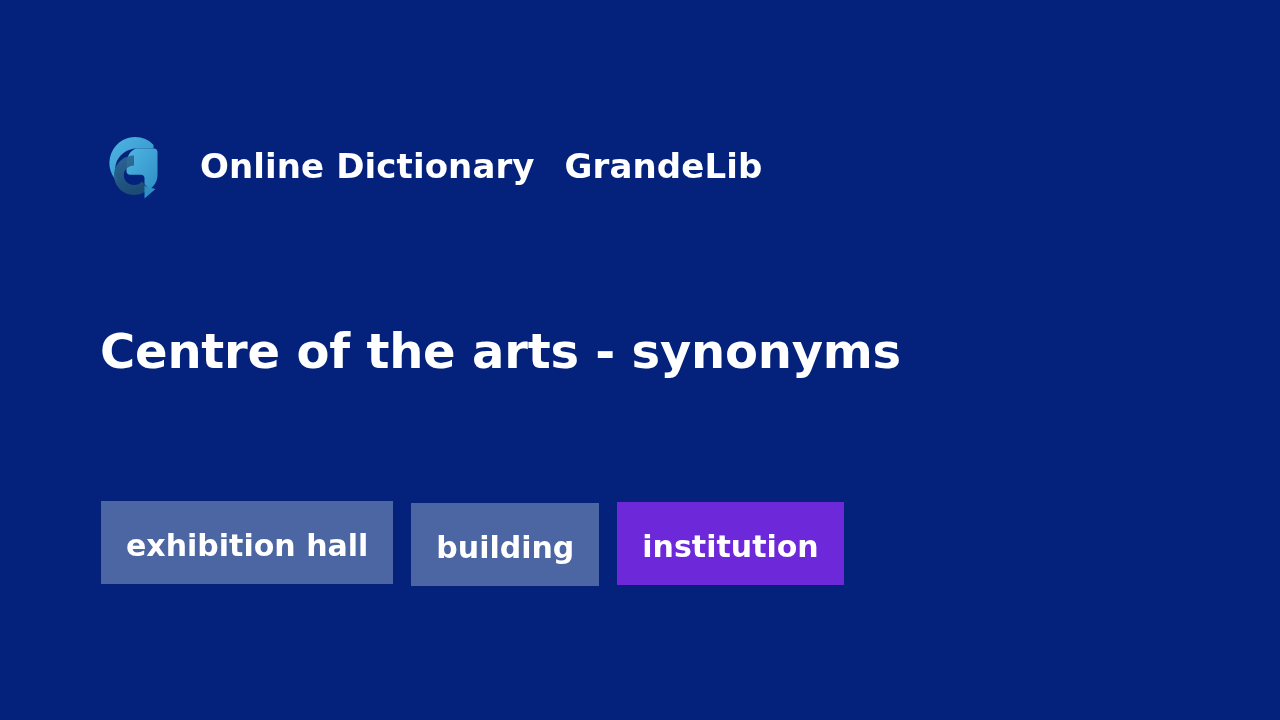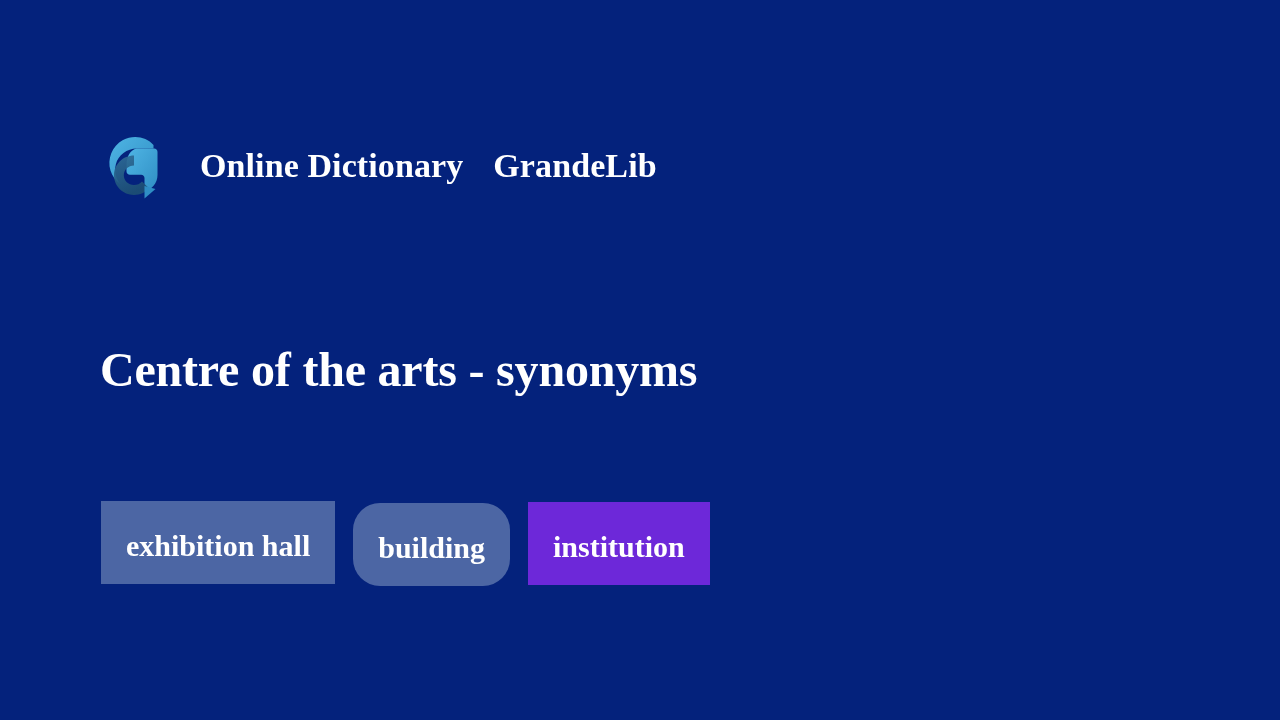--- a/index.html
+++ b/index.html
@@ -14,21 +14,20 @@
     background: #04227c;
     font-family: "DejaVu Sans", sans-serif;
     -webkit-font-smoothing: antialiased;
   }
 
   #page {
     position: relative;
     width: 1280px;
     height: 720px;
     background: #04227c;
-    font-family: Liberation Serif, serif;
   }
 
   
   #brand-header {
     position: absolute;
     left: 100px;
     top: 129px;
     display: flex;
     align-items: center;
     height: 74px;
@@ -52,21 +51,21 @@
     display: flex;
     align-items: baseline;
   }
   #brand-title .brand-primary { font-weight: bold; }
   #brand-title .brand-secondary { font-weight: bold; margin-left: 30px; }
 
   
   #page-title {
     position: absolute;
     left: 100px;
-    top: 310px;
+    top: 292px;
     font-size: 48px;
     font-weight: bold;
     color: #ffffff;
     line-height: 1.15;
     white-space: nowrap;
     letter-spacing: -0.2px;
   }
 
   
   #synonym-list {
@@ -86,21 +85,21 @@
     font-weight: bold;
     line-height: 1;
     padding: 30px 25px 23px 25px;
     margin: 0 18px 16px 0;
     white-space: nowrap;
     border: 0;
     border-radius: 0;
     box-sizing: border-box;
     display: block;
   }
-  .synonym-chip:nth-child(2) { margin-top: 2px; border-radius: 27px; }
+  .synonym-chip:nth-child(2) { margin-top: 2px; }
   .synonym-chip:nth-child(3) { margin-top: 1px; }
   .synonym-chip:nth-child(4) { margin-top: 2px; }
 </style>
 </head>
 <body>
 
 <div id="page" style="background: rgb(4, 34, 124);">
 
   <div id="brand-header">
 

